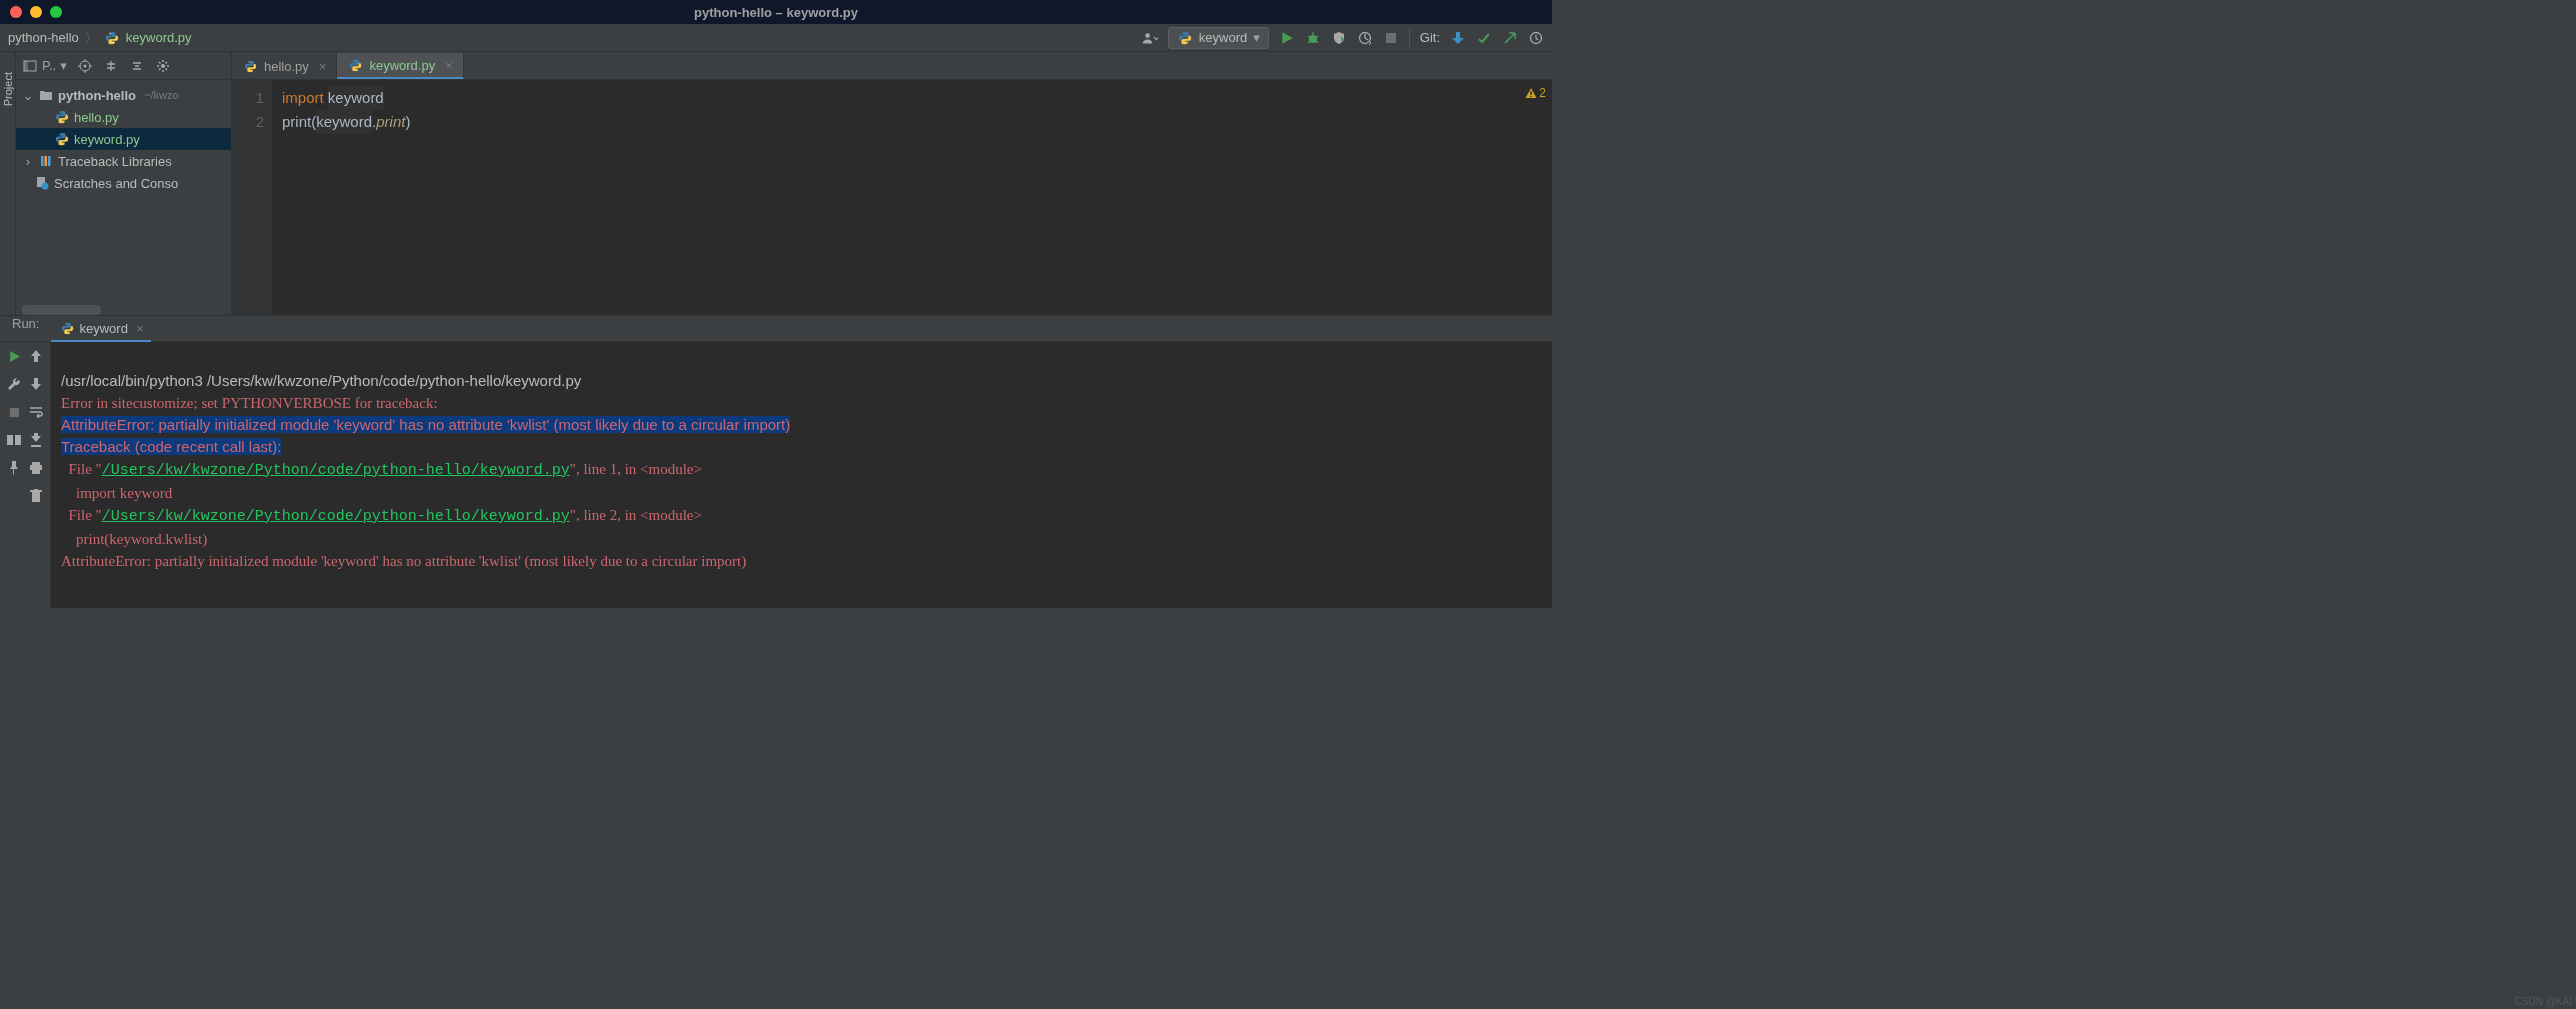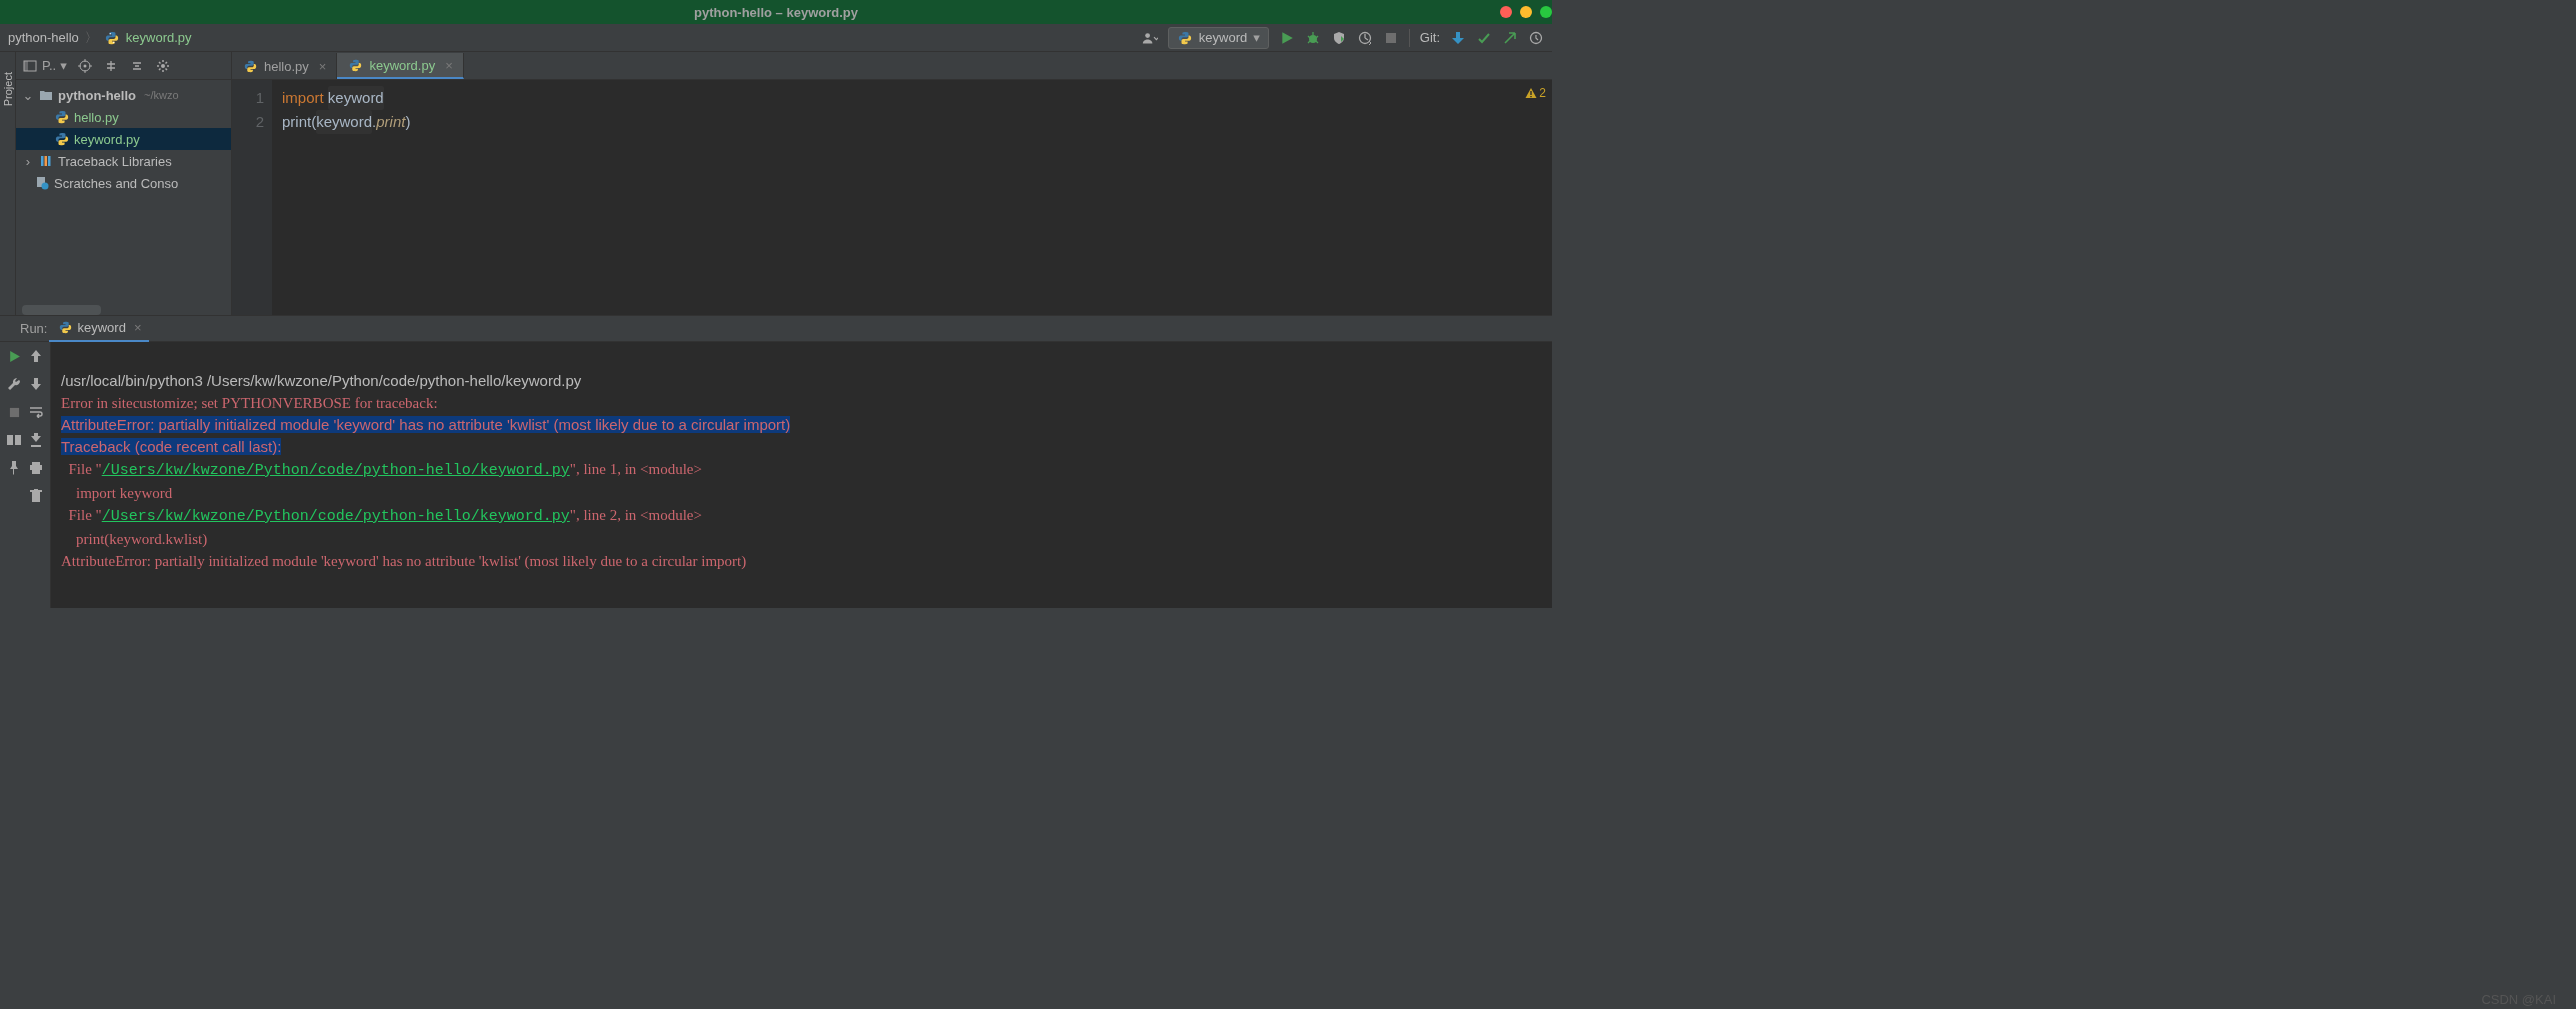--- a/index.html
+++ b/index.html
@@ -1,20 +1,20 @@
 <!DOCTYPE html>
 <html><head>
 <meta charset="utf-8">
 <style>
   * { margin: 0; padding: 0; box-sizing: border-box; font-family: -apple-system, "Segoe UI", sans-serif; }
   body { background: #3c3f41; color: #bbbbbb; font-size: 13px; overflow: hidden; }
   .window { width: 1552px; height: 608px; display: flex; flex-direction: column; }
 
   
-  .titlebar { height: 24px; background: #14532d; display: flex; align-items: center; position: relative; justify-content: flex-end; }
+  .titlebar { height: 24px; background: #0f172a; display: flex; align-items: center; position: relative; }
   .traffic { display: flex; gap: 8px; padding-left: 10px; }
   .dot { width: 12px; height: 12px; border-radius: 50%; }
   .dot.r { background: #ff5f57; } .dot.y { background: #febc2e; } .dot.g { background: #28c840; }
   .title-center { position: absolute; left: 50%; transform: translateX(-50%); color: #a0a0a0; font-weight: bold; }
 
   
   .navrow { height: 28px; background: #3c3f41; border-bottom: 1px solid #323232; display: flex; align-items: center; padding: 0 8px; justify-content: space-between; }
   .breadcrumb { display: flex; align-items: center; gap: 6px; color: #bbbbbb; }
   .breadcrumb .sep { color: #6e6e6e; }
   .crumb-file { color: #8cc98f; }
@@ -59,33 +59,33 @@
   .code { flex: 1; padding: 6px 0 0 10px; line-height: 24px; position: relative; }
   .kw-or { color: #cc7832; }
   .ident { color: #a9b7c6; }
   .func { color: #a9b7c6; }
   .attr { color: #b09d79; font-style: italic; }
   .hl-wrap { background: #323232; display:inline-block; border-radius:2px; }
   .warn-badge { position:absolute; top:6px; right:6px; color:#c9a227; font-size:12px; display:flex; align-items:center; gap:2px; }
 
   
   .runwin { height: 293px; border-top: 1px solid #323232; display: flex; flex-direction: column; }
-  .run-head { height: 26px; background: #3c3f41; border-bottom: 1px solid #323232; display: flex; align-items: center; padding: 0 20px; gap: 2px; }
+  .run-head { height: 26px; background: #3c3f41; border-bottom: 1px solid #323232; display: flex; padding: 0 12px; gap: 12px; }
   .run-head .lbl { color: #a0a0a0; }
   .run-tab { display:flex; align-items:center; gap:4px; border-bottom:2px solid #4a88c7; height:26px; padding:0 8px; }
   .run-body { flex:1; display:flex; }
   .run-gutter { width: 51px; background: #3c3f41; border-right:1px solid #323232; display:flex; flex-direction:column; align-items:center; padding-top:6px; gap:10px; color:#a0a0a0; }
   .run-gutter-col { display:flex; flex-direction:column; gap:12px; align-items:center; }
   .run-gutter-row { display:flex; gap:6px; }
   .console { flex:1; background:#2b2b2b; padding:6px 10px; font-family: Menlo, Consolas, monospace; font-size:15px; line-height:22px; white-space:pre; overflow:hidden; }
   .c-norm { color:#bbbbbb; }
   .c-err { color:#cc666e;font-family:Liberation Serif, serif; }
   .c-err-hl { color:#cc666e; background:#0d3a7c; }
   .c-link { color:#22c55e; text-decoration:underline;font-family:Liberation Mono, monospace; }
-  .watermark { position:absolute; bottom:2px; right:20px; font-size:13px; color:#555; }
+  .watermark { position:absolute; bottom:2px; right:4px; font-size:10px; color:#555; }
 
   svg { display:block; }
 </style>
 </head>
 <body>
 
 <div class="window">
 
   <div class="titlebar">
     <div class="traffic">

